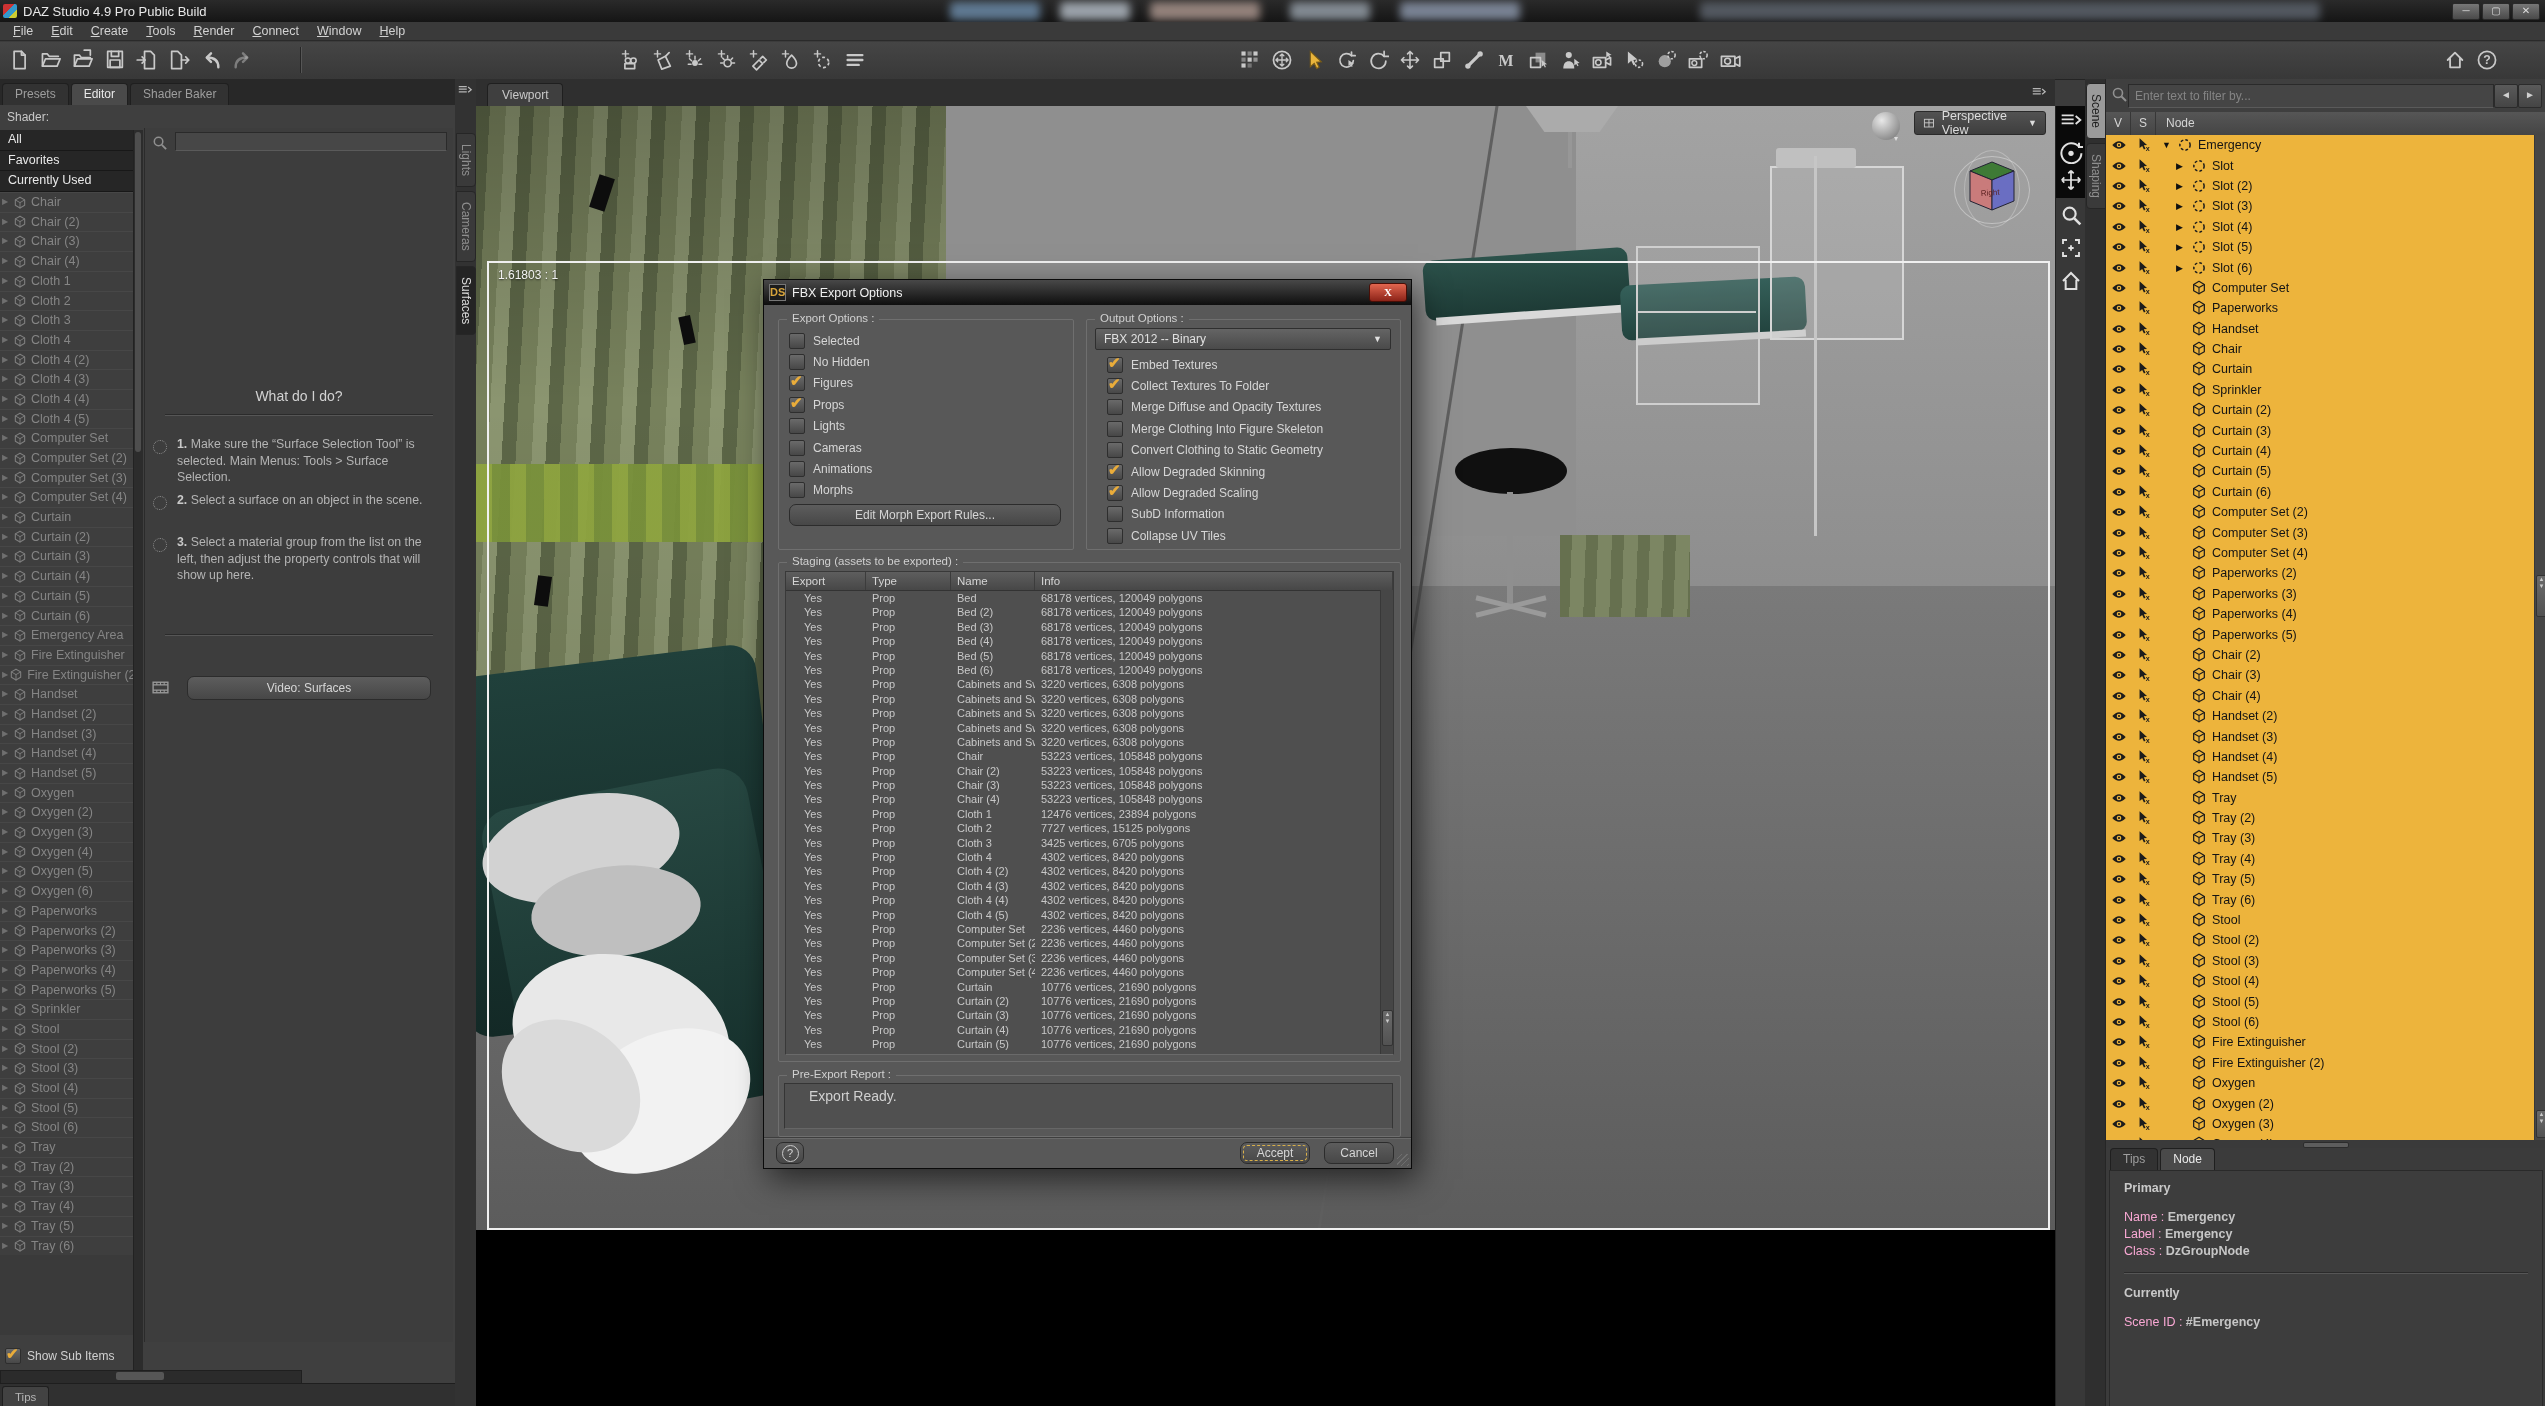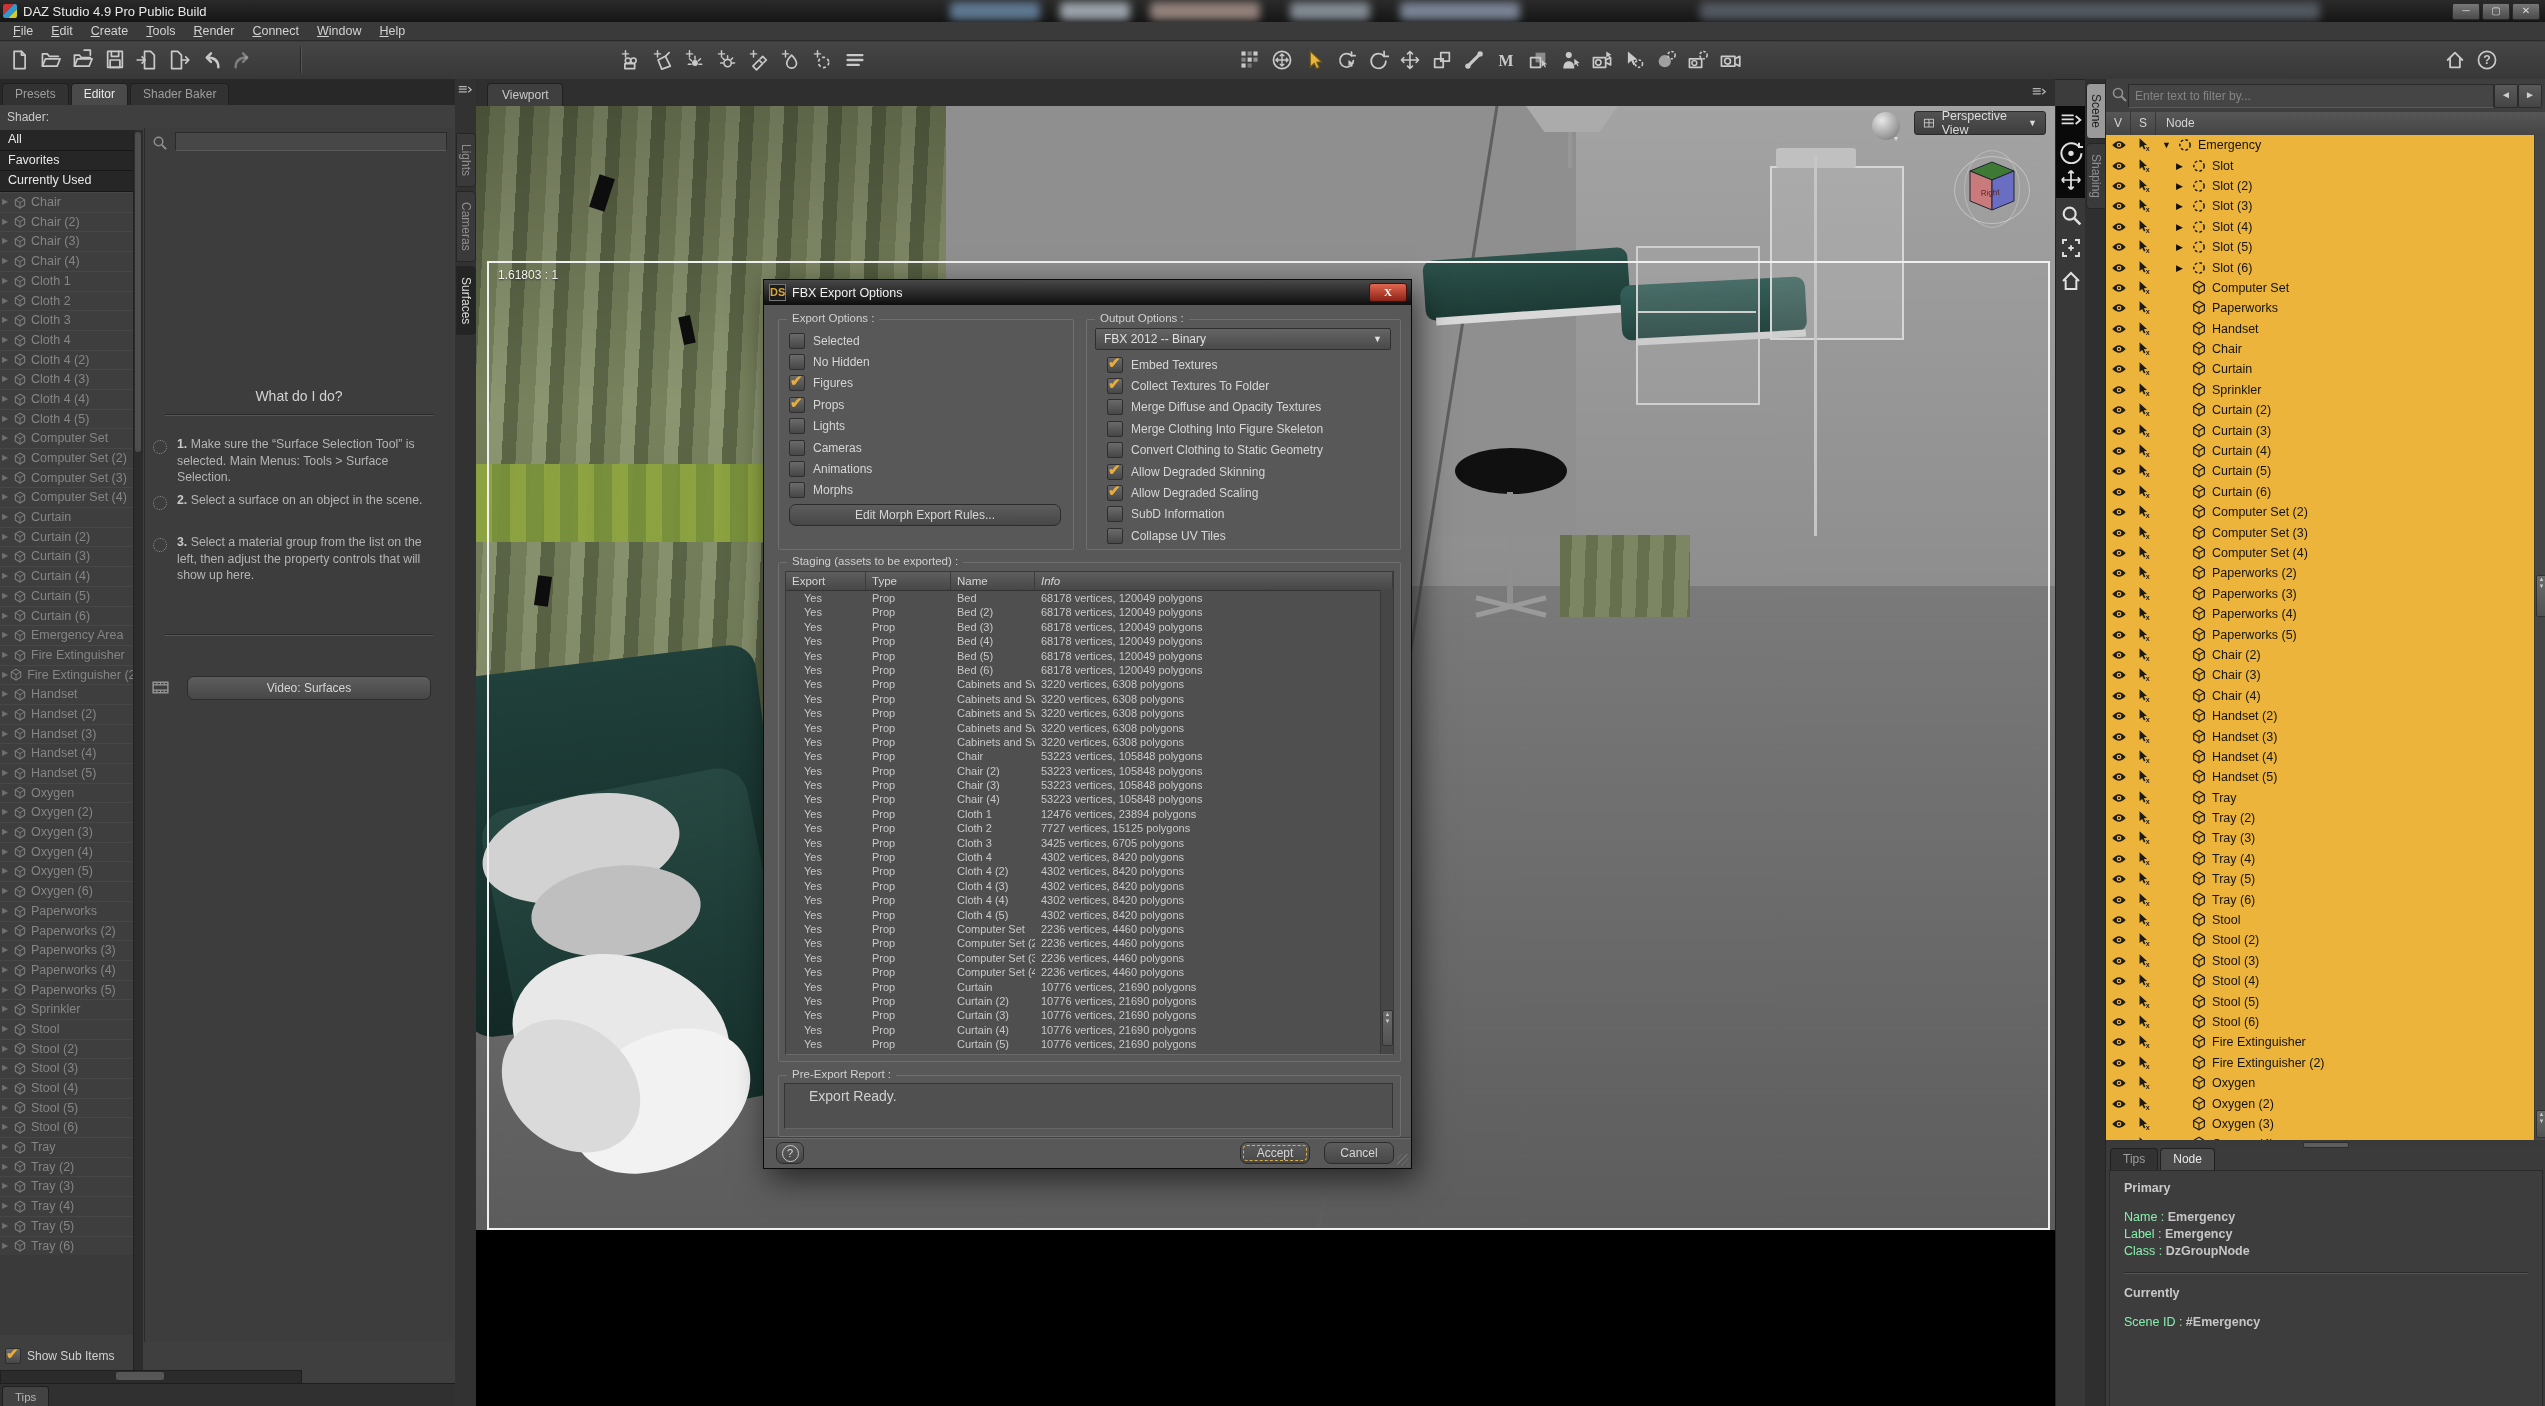--- a/index.html
+++ b/index.html
@@ -108,21 +108,21 @@
            border-radius:2px;color:#e0e0e0;font-size:12px;padding:0 8px;box-sizing:border-box;justify-content:space-between;}
   .dtablewrap{position:absolute;background:#4f4f4f;border:1px solid #393939;border-bottom-color:#6a6a6a;overflow:hidden;}
   .thead{display:flex;height:18px;background:linear-gradient(#5e5e5e,#474747);border-bottom:1px solid #333;}
   .thead span{font-size:11.5px;color:#d5d5d5;line-height:18px;padding-left:6px;border-right:1px solid #3c3c3c;box-sizing:border-box;}
   .trow{display:flex;height:14.4px;line-height:14.4px;font-size:11px;color:#c8c8c8;white-space:nowrap;}
   .trow span{overflow:hidden;box-sizing:border-box;}
   .c0{width:80px;padding-left:18px;flex:none;}
   .c1{width:85px;padding-left:6px;flex:none;}
   .c2{width:84px;padding-left:6px;flex:none;}
   .c3{flex:1;padding-left:6px;}
-  .h0{width:80px;}.h1{width:85px;}.h2{width:84px;}.h3{flex:1;font-style:italic;}
+  .h0{width:80px;}.h1{width:85px;}.h2{width:84px;}.h3{flex:1;}
   .vscroll{position:absolute;width:12px;background:#464646;border-left:1px solid #383838;}
   .vthumb{position:absolute;left:1px;width:9px;background:linear-gradient(#6a6a6a,#525252);border:1px solid #333;
           border-radius:2px;color:#c9c9c9;font-size:6px;line-height:7px;text-align:center;}
   #reportbox{position:absolute;background:#505050;border:1px solid #353535;border-bottom-color:#666;
              font-size:14px;color:#d0d0d0;padding:4px 24px;box-sizing:border-box;}
   #helpbtn{position:absolute;left:12px;width:28px;height:22px;}
   #helpbtn span{display:inline-block;width:15px;height:15px;border:1.5px solid #c9c9c9;border-radius:50%;
                 font-size:11px;line-height:14px;margin-top:2px;}
   #acceptbtn{outline:1px dashed #d9b04a;outline-offset:-4px;}
   #dlggrip{position:absolute;right:2px;bottom:2px;width:12px;height:12px;
@@ -148,21 +148,21 @@
   .srow .ind{flex:none;}
   .srow .sl{margin-left:5px;}
   #treescroll{left:428px;top:56px;height:1005px;}
   #splitter{position:absolute;left:0;top:1061px;width:440px;height:8px;background:#3a3a3a;}
   #splitter div{margin:2px auto;width:44px;height:4px;background:#5d5d5d;border:1px solid #2c2c2c;border-radius:2px;}
   #nodetabs{position:absolute;left:4px;top:1069px;display:flex;}
   #nodeinfo{position:absolute;left:3px;top:1091px;width:434px;height:240px;background:#3d3d3d;border:1px solid #2a2a2a;
             font-size:12.5px;color:#9a9a9a;padding:10px 14px;box-sizing:border-box;}
   .nheading{font-weight:bold;color:#c9c9c9;margin-bottom:14px;}
   .nf{line-height:17px;}
-  .nk{color:#86efac;}
+  .nk{color:#f9a8d4;}
   .nv{color:#c6c6c6;font-weight:bold;}
   #nodeinfo .hrr2{height:0;border-top:1px solid #2b2b2b;border-bottom:1px solid #565656;margin:12px 0;}
 
   
   .shape{position:absolute;}
 </style>
 </head>
 <body>
 
 <div id="app">

